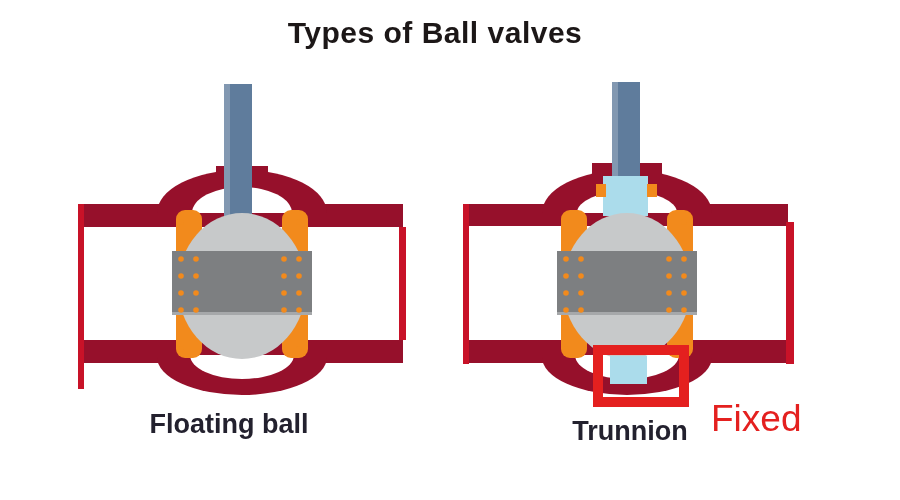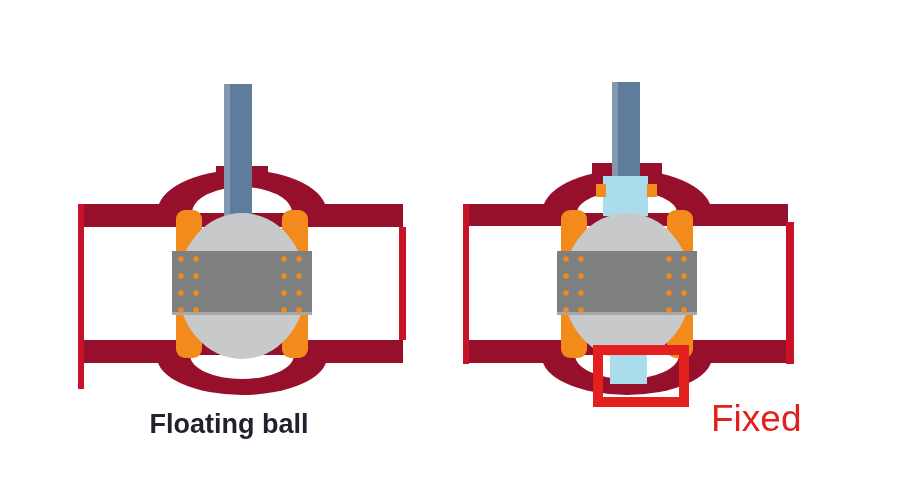--- a/index.html
+++ b/index.html
@@ -33,20 +33,21 @@
   #label-fixed{
     top:398px;left:711px;font-size:37px;font-weight:400;color:var(--highlight-red);
   }
   svg{display:block;}
 </style>
 </head>
 <body>
 
 <div id="canvas">
 
+  <div id="title" class="abs">Types of Ball valves</div>
 
   <svg class="abs" style="left:60px;top:60px" width="360" height="350" viewBox="60 60 360 350">
 
     <rect x="78" y="204" width="325" height="23" fill="var(--body-maroon)"></rect>
     <rect x="78" y="340" width="325" height="23" fill="var(--body-maroon)"></rect>
 
     <rect x="78" y="204" width="6" height="185" fill="var(--flange-red)"></rect>
     <rect x="399" y="227" width="7" height="113" fill="var(--flange-red)"></rect>
 
     <path d="M 157 357 A 85 38 0 0 0 327 357 Z" fill="var(--body-maroon)"></path>
@@ -146,15 +147,16 @@
         <circle cx="684" cy="310" r="2.8" fill="var(--seat-orange)"></circle>
         <circle cx="684" cy="327" r="2.8" fill="var(--seat-orange)"></circle>
         <circle cx="684" cy="349" r="2.8" fill="var(--seat-orange)"></circle>
       </g>
 
     <rect x="610" y="356" width="37" height="28" fill="var(--trunnion-blue)"></rect>
     <rect x="598" y="350" width="86" height="52" fill="none" stroke="var(--highlight-red)" stroke-width="10"></rect>
   </svg>
 
   <div id="label-floating" class="abs valve-label">Floating ball</div>
+  <div id="label-trunnion" class="abs valve-label">Trunnion</div>
   <div id="label-fixed" class="abs">Fixed</div>
 
 </div>
 
 </body></html>

